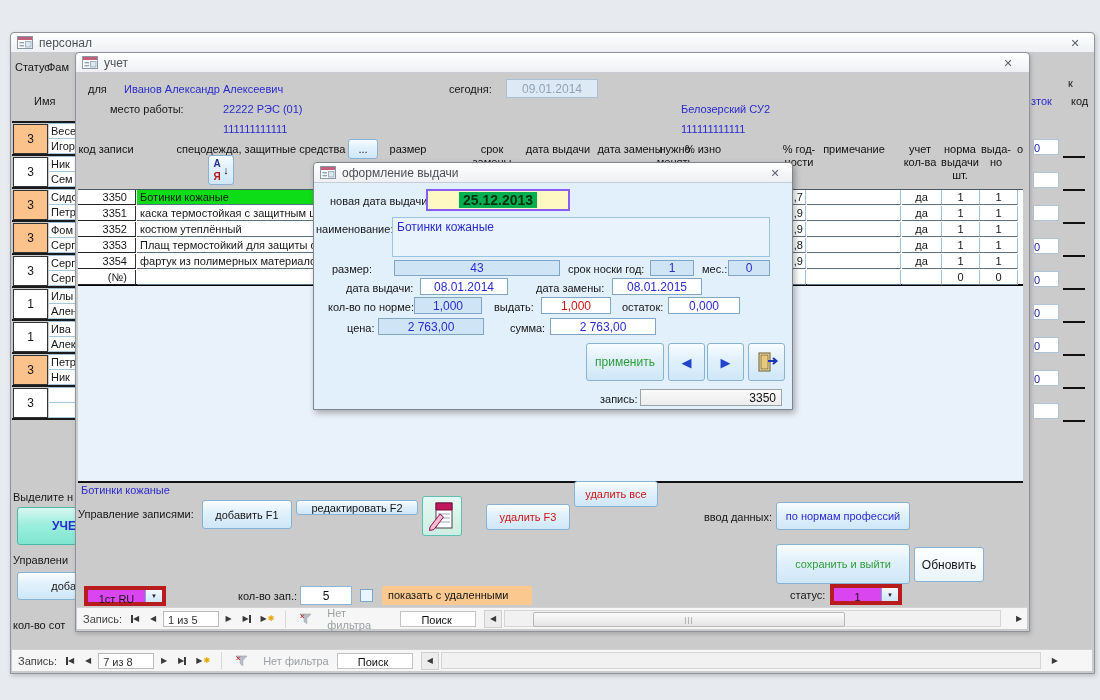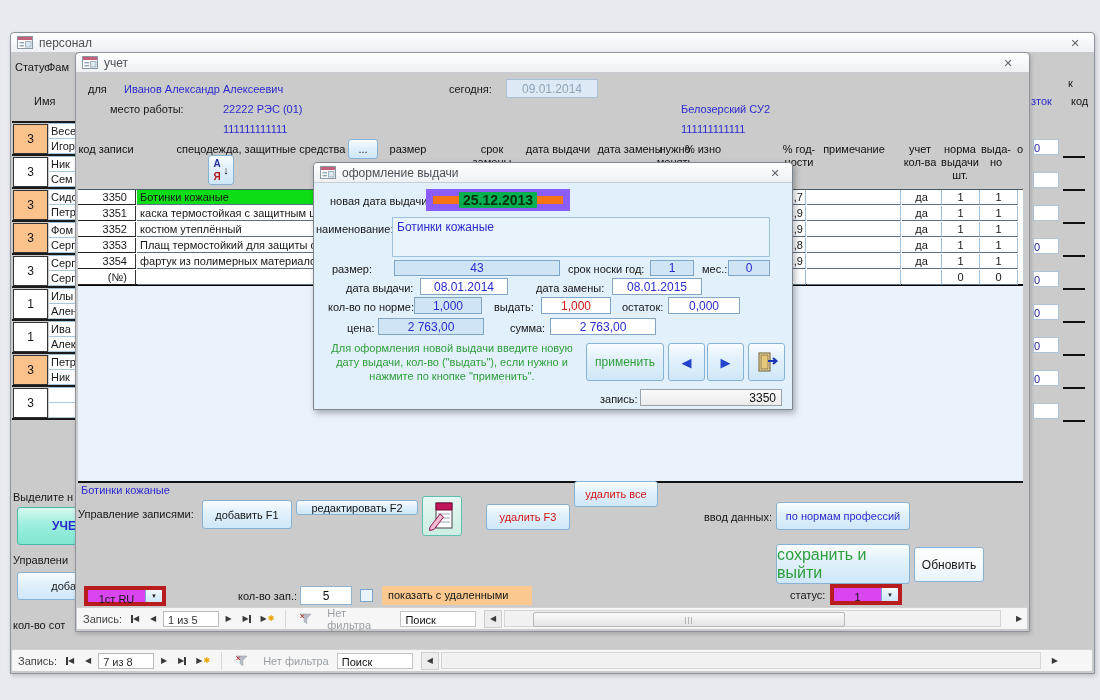--- a/index.html
+++ b/index.html
@@ -41,33 +41,33 @@
   
   .navbar{position:absolute;height:22px;background:#f6f6f6;border-top:1px solid #d2d2d2;display:flex;align-items:center;font-size:11px;color:#333;gap:2px;padding-left:6px;box-sizing:border-box}
   .nlab{margin-right:3px;color:#444}
   .nbtn{width:16px;height:16px;display:inline-flex;align-items:center;justify-content:center;color:#3a3a3a;font-size:8px;cursor:pointer}
   .nbtn .bar{width:2px;height:8px;background:#3a3a3a;display:inline-block}
   .nnew{width:22px;position:relative}
   .nnew .star{color:#e8a400;font-size:8px;margin-left:1px}
   .nbox{width:56px;height:16px;background:#fff;border:1px solid #bbb;line-height:16px;padding-left:4px;box-sizing:border-box}
   .nsep{width:1px;height:18px;background:#d8d8d8;margin:0 5px}
   .nfilter{display:inline-flex;align-items:center;gap:15px;color:#9aa0a6;padding:0 6px}
-  .nsearch{width:76px;height:16px;background:#fff;border:1px solid #c4c4c4;line-height:16px;padding-left:4px;color:#111;box-sizing:border-box}
+  .nsearch{width:76px;height:16px;background:#fff;border:1px solid #c4c4c4;line-height:16px;padding-left:20px;color:#111;box-sizing:border-box}
   .htrack{height:17px;background:#f1f1f1;border:1px solid #d5d5d5;position:relative;box-sizing:border-box}
   .hthumb{position:absolute;top:1px;height:13px;background:linear-gradient(#fbfbfb,#e4e4e4);border:1px solid #b8b8b8;border-radius:2px;color:#999;font-size:8px;display:flex;align-items:center;justify-content:center;letter-spacing:1px}
   
   .dd{position:absolute;border:4px solid #b91c1c;background:#d946ef;display:flex;box-sizing:border-box;cursor:pointer}
   .ddv{flex:1;text-align:center;line-height:18px}
   .dda{width:16px;background:linear-gradient(#f2f9fe,#cfe7f8);border-left:1px solid #7fa6c6;display:flex;align-items:center;justify-content:center;font-size:6px;color:#222}
   .cb{position:absolute;width:13px;height:13px;background:#e9f4fc;border:1px solid #7aa4c8;box-sizing:border-box;cursor:pointer}
   .sortbtn{display:grid;grid-template-columns:10px 8px;grid-template-rows:13px 13px;align-items:center;justify-items:center;padding:1px}
   .sA{grid-column:1;grid-row:1;color:#24329a;font-weight:bold;font-size:10px;line-height:10px}
   .sY{grid-column:1;grid-row:2;color:#b01818;font-weight:bold;font-size:10px;line-height:10px}
   .sAr{grid-column:2;grid-row:1/3;color:#111;font-size:11px}
-  .dlgfield-date{background:#f97316;border:7px solid #8b5cf6}
+  .dlgfield-date{background:#fef9c3;border:2px solid #8b5cf6}
   .dlgsel{background:#00b050;color:#07300e;font-weight:bold;font-size:14px;padding:0 4px}
 </style>
 </head>
 <body>
 
 <div class="win" style="left:10px;top:32px;width:1083px;height:640px">
   <div class="tbar">
     <svg class="formicon" width="16" height="13" viewBox="0 0 16 13">
         <rect x="0.5" y="0.5" width="15" height="12" fill="#fdfdfd" stroke="#8a97a5"></rect>
         <rect x="1" y="1" width="14" height="3" fill="#c0607b"></rect>
@@ -339,21 +339,21 @@
       <span class="red">удалить F3</span>
     </div>
   <div class="btn" style="left:498px;top:428px;width:84px;height:26px">
       <span class="red">удалить все</span>
     </div>
   <span class="lb" style="left:628px;top:458px">ввод данных:</span>
   <div class="btn" style="left:700px;top:449px;width:134px;height:28px">
       <span class="bl">по нормам профессий</span>
     </div>
   <div class="btn" style="left:700px;top:491px;width:134px;height:40px">
-      <span class="grn" style="font-size:16px">сохранить и выйти</span>
+      <span class="grn" style="font-size:11px">сохранить и выйти</span>
     </div>
   <div class="btn" style="left:838px;top:494px;width:70px;height:35px;background:linear-gradient(#ffffff,#e9f4fc)">
       <span style="font-size:12px">Обновить</span>
     </div>
 
   <div class="dd" style="left:8px;top:533px;width:82px;height:20px">
       <span class="ddv">1ст RU</span>
       <span class="dda">▼</span>
     </div>
   <span class="lb" style="left:162px;top:537px">кол-во зап.:</span>
@@ -440,21 +440,20 @@
       <span class="red">1,000</span>
     </div>
   <span class="lb" style="left:308px;top:138px">остаток:</span>
   <div class="fld white" style="left:354px;top:134px;width:72px;height:17px">0,000</div>
 
   <span class="lb" style="left:33px;top:159px">цена:</span>
   <div class="fld" style="left:64px;top:155px;width:106px;height:17px">2 763,00</div>
   <span class="lb" style="left:196px;top:159px">сумма:</span>
   <div class="fld white" style="left:236px;top:155px;width:106px;height:17px">2 763,00</div>
 
-  <div class="a grn" style="left:8px;top:178px;width:260px;height:48px;text-align:center;line-height:14px">Для оформления новой выдачи введите новую дату выдачи, кол-во ("выдать"), если нужно и нажмите по кнопке "применить".</div>
 
   <div class="btn" style="left:272px;top:180px;width:78px;height:38px">
       <span class="grn" style="font-size:12px">применить</span>
     </div>
   <div class="btn" style="left:354px;top:180px;width:37px;height:38px">
       <span style="color:#2244cc;font-size:13px">◀</span>
     </div>
   <div class="btn" style="left:393px;top:180px;width:37px;height:38px">
       <span style="color:#2244cc;font-size:13px">▶</span>
     </div>

